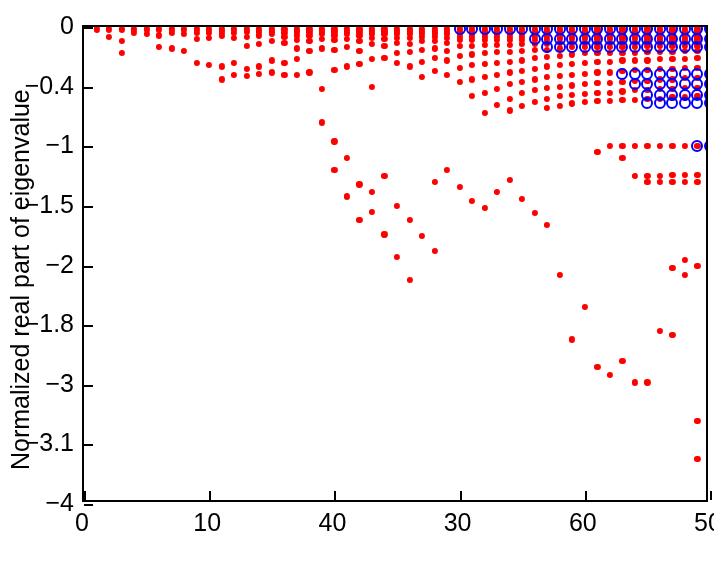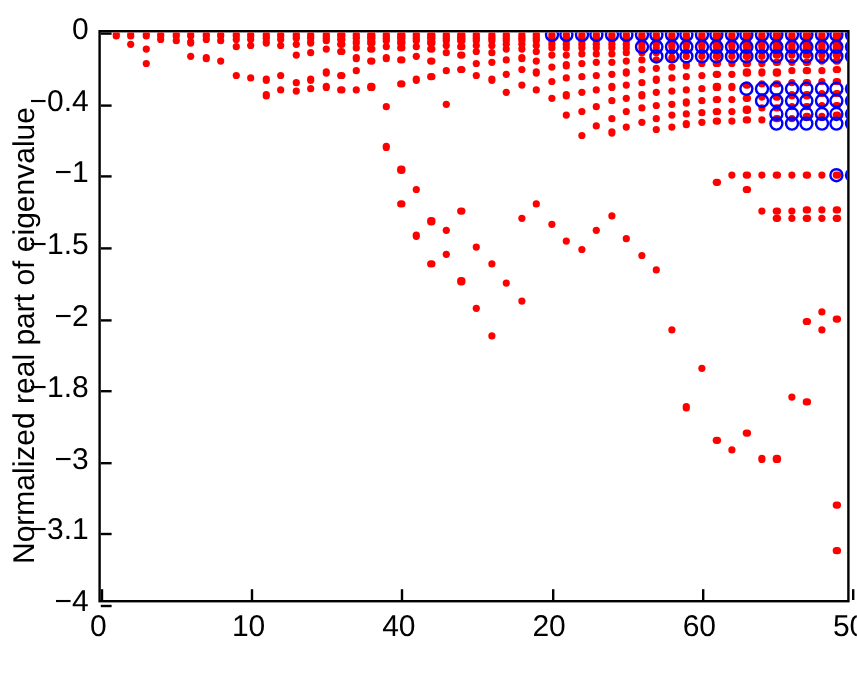--- a/index.html
+++ b/index.html
@@ -53,21 +53,21 @@
       <div class="ytxt" style="left: 4px; top: 263.5px;">−2</div>
       <div class="ytxt" style="left: 4px; top: 323.125px;">−1.8</div>
       <div class="ytxt" style="left: 4px; top: 382.75px;">−3</div>
       <div class="ytxt" style="left: 4px; top: 442.375px;">−3.1</div>
       <div class="ytxt" style="left: 4px; top: 502px;">−4</div>
     </div>
   <div id="xtick-labels">
       <div class="xtxt" style="left: 47px; top: 510px;">0</div>
       <div class="xtxt" style="left: 172.2px; top: 510px;">10</div>
       <div class="xtxt" style="left: 297.4px; top: 510px;">40</div>
-      <div class="xtxt" style="left: 422.6px; top: 510px;">20</div>
+      <div class="xtxt" style="left: 422.6px; top: 510px;">30</div>
       <div class="xtxt" style="left: 547.8px; top: 510px;">60</div>
       <div class="xtxt" style="left: 673px; top: 510px;">50</div>
     </div>
 
   <div id="plot-frame">
     <div id="plot-area">
         <div class="pt" style="width: 6.2px; height: 6.2px; background: rgb(255, 0, 0); left: 12.52px; top: 2.385px;"></div>
         <div class="pt" style="width: 6.2px; height: 6.2px; background: rgb(255, 0, 0); left: 25.04px; top: 2.385px;"></div>
         <div class="pt" style="width: 6.2px; height: 6.2px; background: rgb(255, 0, 0); left: 25.04px; top: 9.54px;"></div>
         <div class="pt" style="width: 6.2px; height: 6.2px; background: rgb(255, 0, 0); left: 37.56px; top: 2.385px;"></div>

